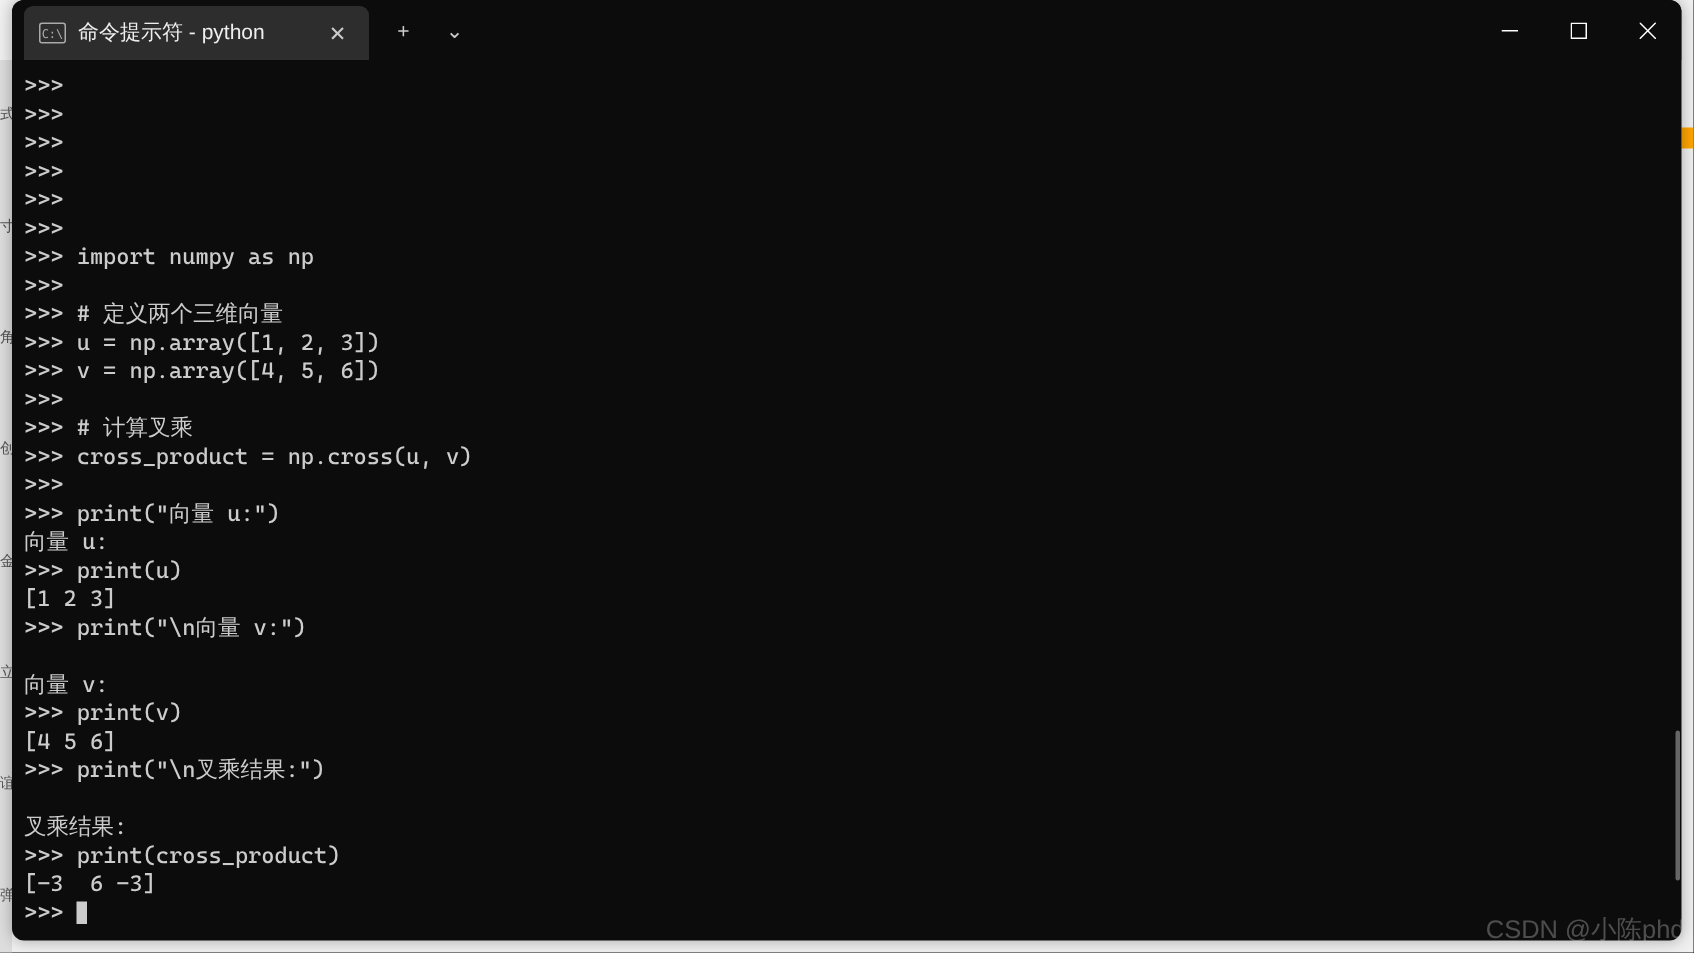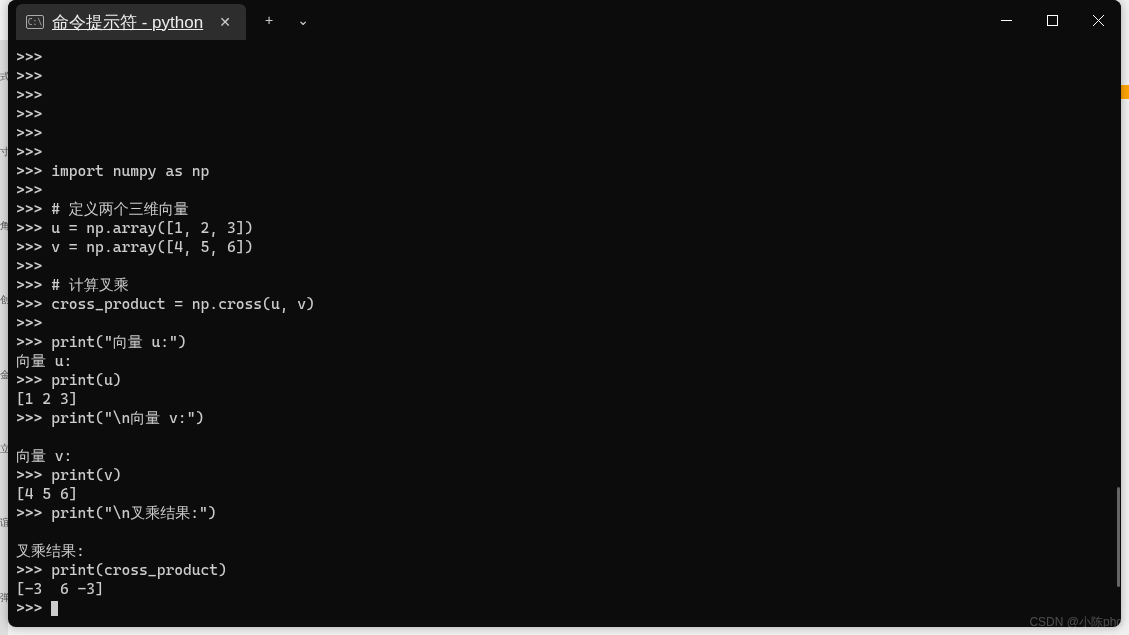--- a/index.html
+++ b/index.html
@@ -74,24 +74,23 @@
       border-radius: 2px;
       display: flex;
       align-items: center;
       justify-content: center;
       font-size: 8px;
       color: #aaa;
       font-family: monospace;
       margin-right: 8px;
     }
     .tab-title {
-      font-size: 17px;
+      font-size: 14px;
       color: #eee;
       flex: 1;
-      text-decoration: underline;
     }
     .tab-close {
       color: #ccc;
       font-size: 14px;
       width: 22px;
       height: 22px;
       display: flex;
       align-items: center;
       justify-content: center;
       border-radius: 3px;
@@ -146,21 +145,21 @@
       width: 7px;
       height: 15px;
       background: #ccc;
       vertical-align: text-bottom;
       margin-bottom: 1px;
     }
     .watermark {
       position: absolute;
       right: 6px;
       bottom: 4px;
-      font-size: 12px;
+      font-size: 17px;
       color: rgba(200,200,200,0.35);
       font-family: Arial, sans-serif;
       pointer-events: none;
     }
     .scrollbar-thumb {
       position: absolute;
       right: 1px;
       bottom: 40px;
       width: 3px;
       height: 100px;

